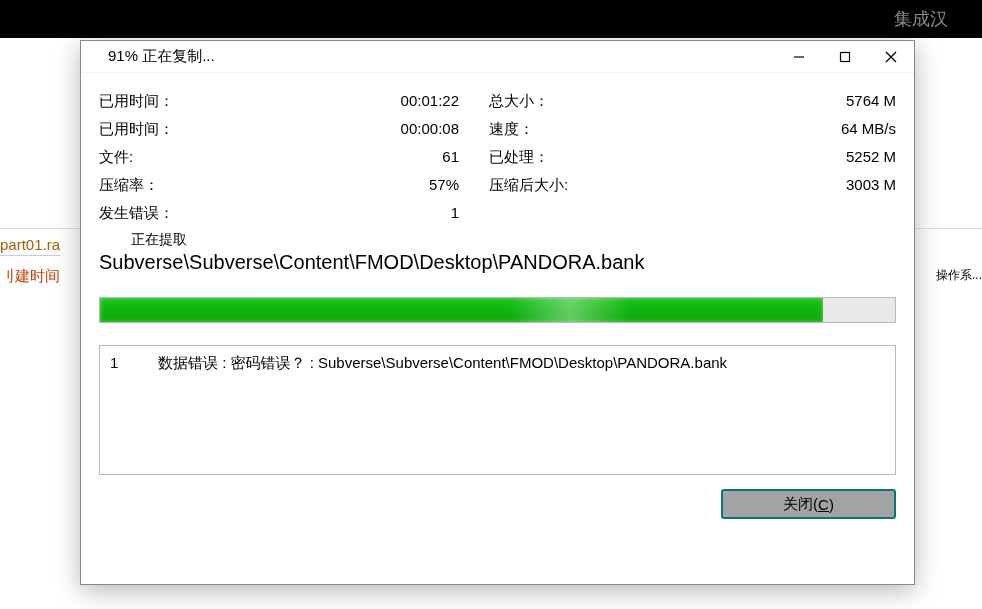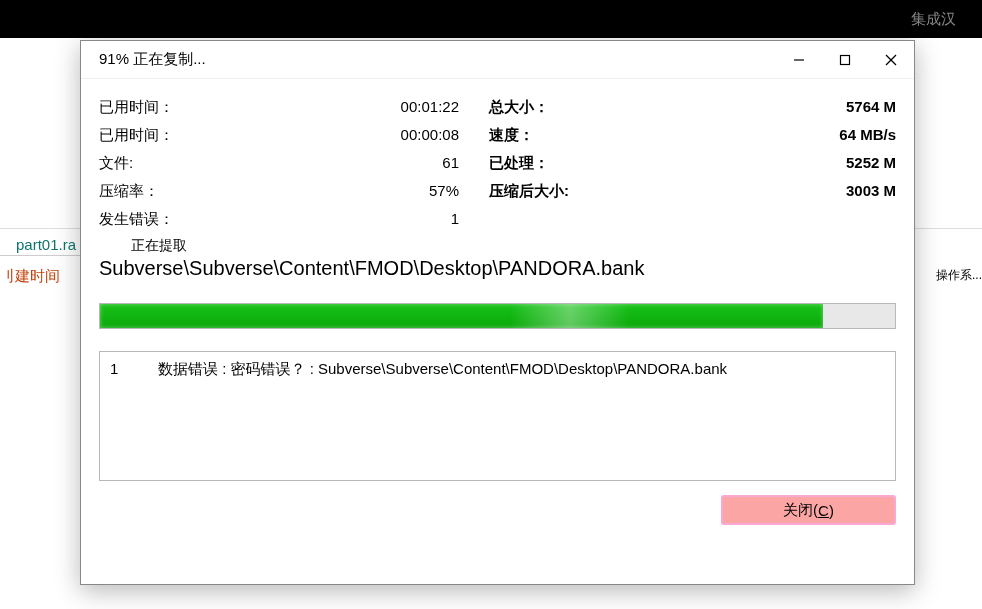--- a/index.html
+++ b/index.html
@@ -14,37 +14,37 @@
     }
     .bg-toolbar {
       position: absolute;
       top: 0; left: 0; right: 0;
       height: 38px;
       background: #000;
       color: #888;
       display: flex;
       justify-content: flex-end;
       align-items: center;
-      padding-right: 26px;
-      font-size: 15px;
+      padding-right: 34px;
+      font-size: 18px;
     }
     .bg-white {
       position: absolute;
       left: 0; right: 0;
       top: 38px; bottom: 0;
       background: #fff;
     }
     .bg-label-left {
       position: absolute;
       left: 0;
       top: 196px;
       font-size: 15px;
-      color: #0f766e;
-      background: #fff;
-      padding: 2px 16px;
+      color: #a16207;
+      background: #fff;
+      padding: 2px 0;
       border-bottom: 1px solid #ccc;
     }
     .bg-label-create {
       position: absolute;
       left: 0;
       top: 229px;
       font-size: 15px;
       color: #c2410c;
     }
     .bg-label-right {
@@ -68,24 +68,24 @@
       top: 40px;
       width: 835px;
       height: 545px;
       background: #fff;
       border: 1px solid #888;
       box-shadow: 0 6px 24px rgba(0,0,0,0.28);
       display: flex;
       flex-direction: column;
     }
     .titlebar {
-      height: 38px;
-      display: flex;
-      align-items: center;
-      padding-left: 18px;
+      height: 32px;
+      display: flex;
+      align-items: center;
+      padding-left: 27px;
       border-bottom: 1px solid #f0f0f0;
     }
     .titlebar-title { font-size: 15px; color: #000; flex: 1; }
     .win-controls { display: flex; height: 100%; }
     .win-btn {
       width: 46px;
       display: flex;
       align-items: center;
       justify-content: center;
       cursor: pointer;
@@ -97,21 +97,21 @@
       display: flex;
       flex-direction: column;
     }
     .stats-row {
       display: flex;
       font-size: 15px;
       color: #000;
       line-height: 28px;
     }
     .stats-col-l { display: flex; width: 390px; }
-    .stats-col-r { display: flex; flex: 1; font-weight: bold; }
+    .stats-col-r { display: flex; flex: 1; }
     .stat-label { flex: 1; }
     .stat-val { text-align: right; padding-right: 30px; min-width: 110px; }
     .stat-val-r { text-align: right; min-width: 110px; }
     .status-line {
       margin-top: 1px;
       font-size: 14px;
       line-height: 22px;
       margin-left: 32px;
     }
     .path-line {
@@ -154,22 +154,22 @@
     .error-num { width: 36px; }
     .error-msg { flex: 1; margin-left: 12px; }
     .button-row {
       margin-top: 14px;
       display: flex;
       justify-content: flex-end;
     }
     .close-btn {
       width: 175px;
       height: 30px;
-      border: 2px solid #f9a8d4;
-      background: #fca5a5;
+      border: 2px solid #0f766e;
+      background: #a3a3a3;
       font-size: 15px;
       font-family: inherit;
       cursor: pointer;
       border-radius: 3px;
       display: flex;
       align-items: center;
       justify-content: center;
     }
     .close-btn .accel { text-decoration: underline; }
   </style>

